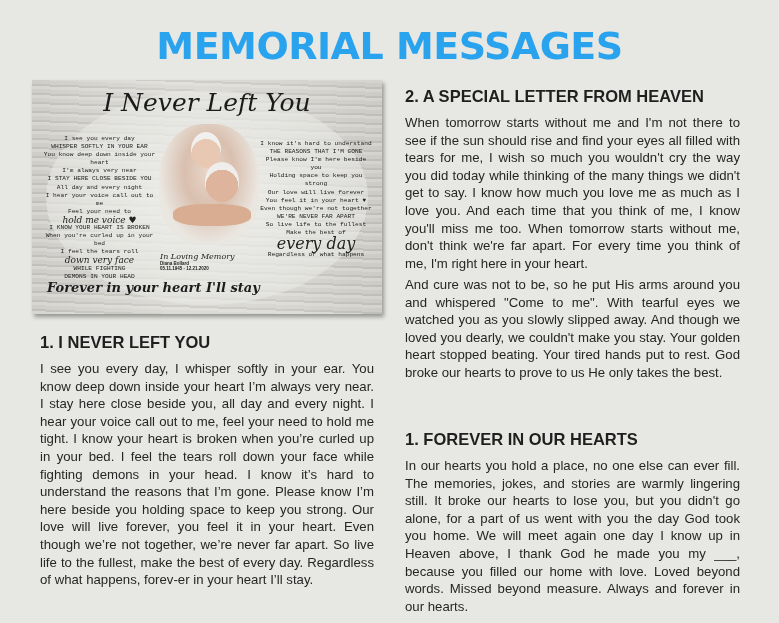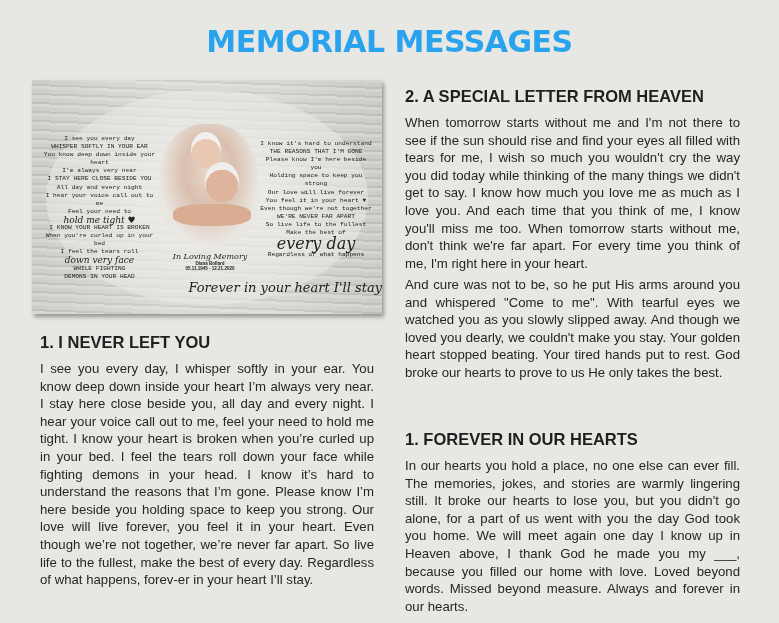--- a/index.html
+++ b/index.html
@@ -5,21 +5,21 @@
     html, body { margin: 0; padding: 0; }
     body {
       width: 779px; height: 623px; overflow: hidden;
       background: #e7e7e3;
       font-family: "Liberation Sans", sans-serif;
       color: #2b2b2b;
       position: relative;
     }
     .title {
       position: absolute; left: 0; top: 24px; width: 779px;
-      text-align: center; font-weight: bold; font-size: 30px;
+      text-align: center; font-weight: bold; font-size: 38px;
       color: #2aa3ef; letter-spacing: -0.5px;
       font-family: "DejaVu Sans", sans-serif;
     }
     .canvas {
       position: absolute; left: 32px; top: 80px; width: 350px; height: 234px;
       background:
         repeating-linear-gradient(2deg, rgba(255,255,255,0.25) 0 3px, rgba(0,0,0,0.04) 3px 5px, rgba(255,255,255,0.1) 5px 9px),
         linear-gradient(90deg, #c9c8c3 0%, #d8d7d2 40%, #d4d3ce 70%, #c6c5c0 100%);
       box-shadow: 2px 3px 4px rgba(0,0,0,0.35);
       overflow: hidden;
@@ -43,28 +43,28 @@
     .poem-right { left: 228px; top: 60px; width: 112px; }
     .photo {
       position: absolute; left: 127px; top: 44px; width: 100px; height: 120px;
       border-radius: 45% 45% 40% 40%;
       background: radial-gradient(ellipse at 50% 40%, #e9d7c9 0%, #d9bfae 35%, #eae6e0 70%, rgba(230,230,226,0) 100%);
     }
     .photo .head1 { position:absolute; left:32px; top:8px; width:30px; height:36px; border-radius:50%; background: radial-gradient(circle at 50% 60%, #e8c8b3 0 55%, #f1f0ee 56% 100%); }
     .photo .head2 { position:absolute; left:46px; top:38px; width:34px; height:40px; border-radius:50%; background: radial-gradient(circle at 50% 60%, #deb59c 0 55%, #efeeec 56% 100%); }
     .photo .arms { position:absolute; left:14px; top:80px; width:78px; height:22px; border-radius:40%; background:#d8ad92; }
     .memory {
-      position: absolute; left: 128px; top: 172px; width: 100px; text-align: center;
+      position: absolute; left: 128px; top: 172px; width: 100px; 
       color: #222;
     }
     .memory .m1 { font-family: "DejaVu Serif", serif; font-style: italic; font-size: 8px; }
     .memory .m2 { font-size: 4.5px; font-weight: bold; }
     .canvas .forever {
-      position: absolute; left: 0; top: 200px; width: 350px; text-align: right;
-      font-family: "DejaVu Serif", serif; font-style: italic; font-size: 13px; color: #1b1b1b;
+      position: absolute; left: 15px; top: 200px; width: 350px; text-align: left;
+      font-family: "DejaVu Serif", serif; font-style: italic; font-size: 13px; color: #1b1b1b; font-weight: bold;
     }
     .section { position: absolute; }
     .section h2 {
       margin: 8px; font-size: 16.5px; font-weight: bold; color: #1f1f1f;
       font-family: "Liberation Sans", sans-serif; line-height: 20px;
     }
     .section p {
       margin: 8px; font-size: 13.2px; line-height: 17.6px; text-align: justify;
       color: #262626; font-family: "Liberation Sans", sans-serif;
     }
@@ -73,31 +73,32 @@
     .s3 { left: 397px; top: 268px; width: 351px; }
     .s4 { left: 397px; top: 421px; width: 351px; }
   </style>
 </head>
 <body>
 
 <div class="title">MEMORIAL MESSAGES</div>
 
 <div class="canvas">
   <div class="oval"></div>
+  <div class="script-title">I Never Left You</div>
 
   <div class="poem poem-left">
     <div>I see you every day</div>
     <div>WHISPER SOFTLY IN YOUR EAR</div>
     <div>You know deep down inside your heart</div>
     <div>I'm always very near</div>
     <div>I STAY HERE CLOSE BESIDE YOU</div>
     <div>All day and every night</div>
     <div>I hear your voice call out to me</div>
     <div>Feel your need to</div>
-    <div class="sc">hold me tight ♥</div>
+    <div class="sc">hold me voice ♥</div>
     <div>I KNOW YOUR HEART IS BROKEN</div>
     <div>When you're curled up in your bed</div>
     <div>I feel the tears roll</div>
     <div class="sc">down very face</div>
     <div>WHILE FIGHTING</div>
     <div>DEMONS IN YOUR HEAD</div>
   </div>
 
   <div class="photo">
     <div class="head1"></div>

